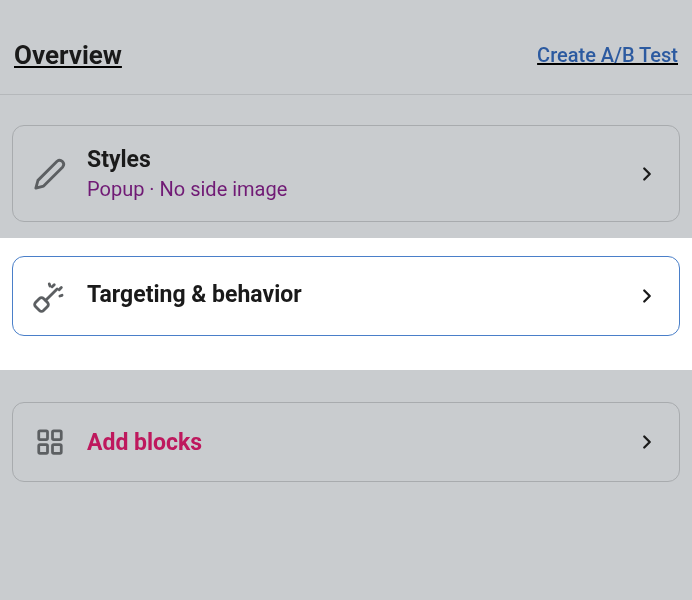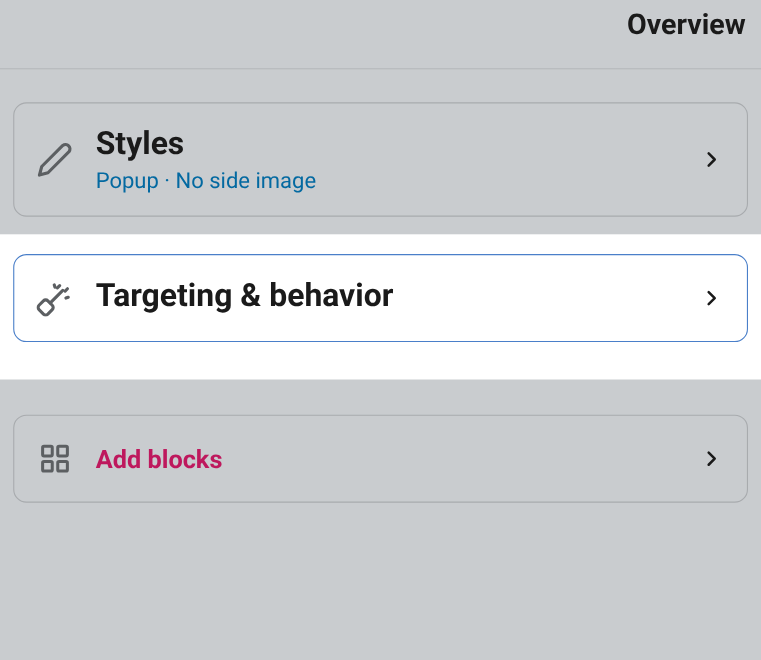--- a/index.html
+++ b/index.html
@@ -9,24 +9,25 @@
     }
     body {
       font-family: -apple-system, BlinkMacSystemFont, "Segoe UI", Roboto, Helvetica, Arial, sans-serif;
       background: #c9cccf;
       width: 692px;
       height: 600px;
       overflow: hidden;
     }
     .header {
       display: flex;
-      justify-content: flex-end;
+      justify-content: space-between;
       align-items: center;
-      padding: 8px 14px 24px 14px;
+      padding: 40px 14px 24px 14px;
       border-bottom: 1px solid #b5b8bb;
+      text-decoration: underline;
     }
     .header-title {
       font-size: 26px;
       font-weight: 700;
       color: #1a1a1a;
     }
     .header-link {
       font-size: 20px;
       color: #2c5aa0;
       font-weight: 500;
@@ -61,28 +62,28 @@
       flex-shrink: 0;
       display: flex;
       align-items: center;
       justify-content: center;
       margin-right: 18px;
     }
     .card-body {
       flex: 1;
     }
     .card-title {
-      font-size: 29px;
+      font-size: 23px;
       font-weight: 700;
       color: #1a1a1a;
       margin-bottom: 4px;
     }
     .card-subtitle {
       font-size: 20px;
-      color: #0369a1;
+      color: #701a75;
       font-weight: 400;
     }
     .card-chevron {
       flex-shrink: 0;
       width: 28px;
       height: 28px;
       display: flex;
       align-items: center;
       justify-content: center;
     }
@@ -96,20 +97,21 @@
     }
     svg {
       display: block;
     }
   </style>
 </head>
 <body>
 
 <div class="header">
   <h1 class="header-title">Overview</h1>
+  <a class="header-link">Create A/B Test</a>
 </div>
 
 <div class="cards-container">
 
   <div class="card">
     <div class="card-icon">
       <svg width="34" height="34" viewBox="0 0 24 24" fill="none" stroke="#5c5f62" stroke-width="2" stroke-linecap="round" stroke-linejoin="round">
         <path d="M17 3a2.85 2.85 0 0 1 4 4L7.5 20.5 2 22l1.5-5.5L17 3z"></path>
       </svg>
     </div>

